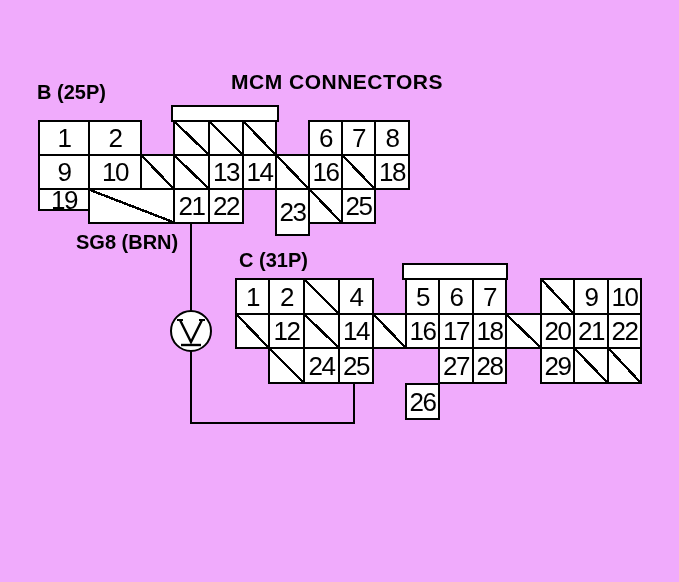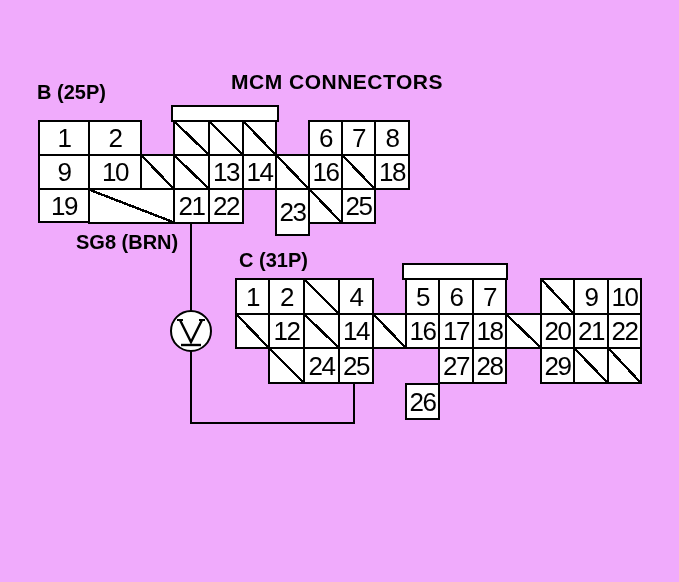--- a/index.html
+++ b/index.html
@@ -53,21 +53,21 @@
       <div class="cell" style="left: 38px; top: 154px; width: 52px; height: 36px;">9</div>
       <div class="cell" style="left: 88px; top: 154px; width: 54px; height: 36px;">10</div>
       <div class="cell diag" style="left: 140px; top: 154px; width: 35px; height: 36px;"></div>
       <div class="cell diag" style="left: 173px; top: 154px; width: 37px; height: 36px;"></div>
       <div class="cell" style="left: 208px; top: 154px; width: 36px; height: 36px;">13</div>
       <div class="cell" style="left: 242px; top: 154px; width: 35px; height: 36px;">14</div>
       <div class="cell diag" style="left: 275px; top: 154px; width: 35px; height: 36px;"></div>
       <div class="cell" style="left: 308px; top: 154px; width: 35px; height: 36px;">16</div>
       <div class="cell diag" style="left: 341px; top: 154px; width: 35px; height: 36px;"></div>
       <div class="cell" style="left: 374px; top: 154px; width: 36px; height: 36px;">18</div>
-      <div class="cell" style="left: 38px; top: 188px; width: 52px; height: 35px;">19</div>
+      <div class="cell" style="left: 38px; top: 188px; width: 52px; height: 23px;">19</div>
       <div class="cell diag" style="left: 88px; top: 188px; width: 87px; height: 36px;"></div>
       <div class="cell" style="left: 173px; top: 188px; width: 37px; height: 36px;">21</div>
       <div class="cell" style="left: 208px; top: 188px; width: 36px; height: 36px;">22</div>
       <div class="cell" style="left: 275px; top: 188px; width: 35px; height: 48px;">23</div>
       <div class="cell diag" style="left: 308px; top: 188px; width: 35px; height: 36px;"></div>
       <div class="cell" style="left: 341px; top: 188px; width: 35px; height: 36px;">25</div>
       <div class="cap" style="left: 171px; top: 105px; width: 108px; height: 17px;"></div>
     </div>
 
   <div class="abs wire-label" style="left:76px;top:231px;">SG8 (BRN)</div>

